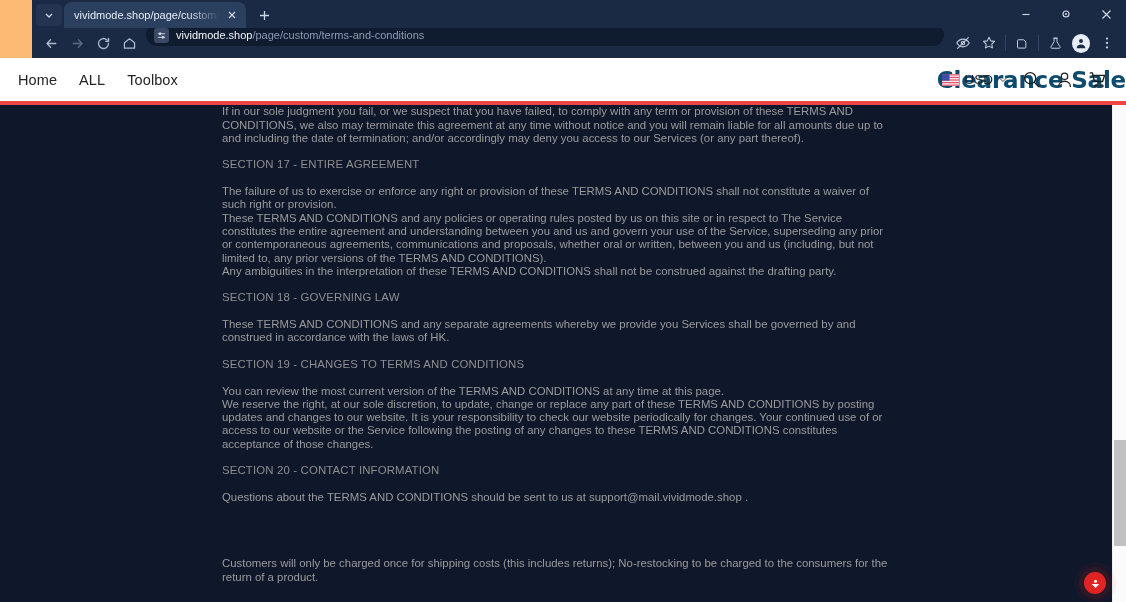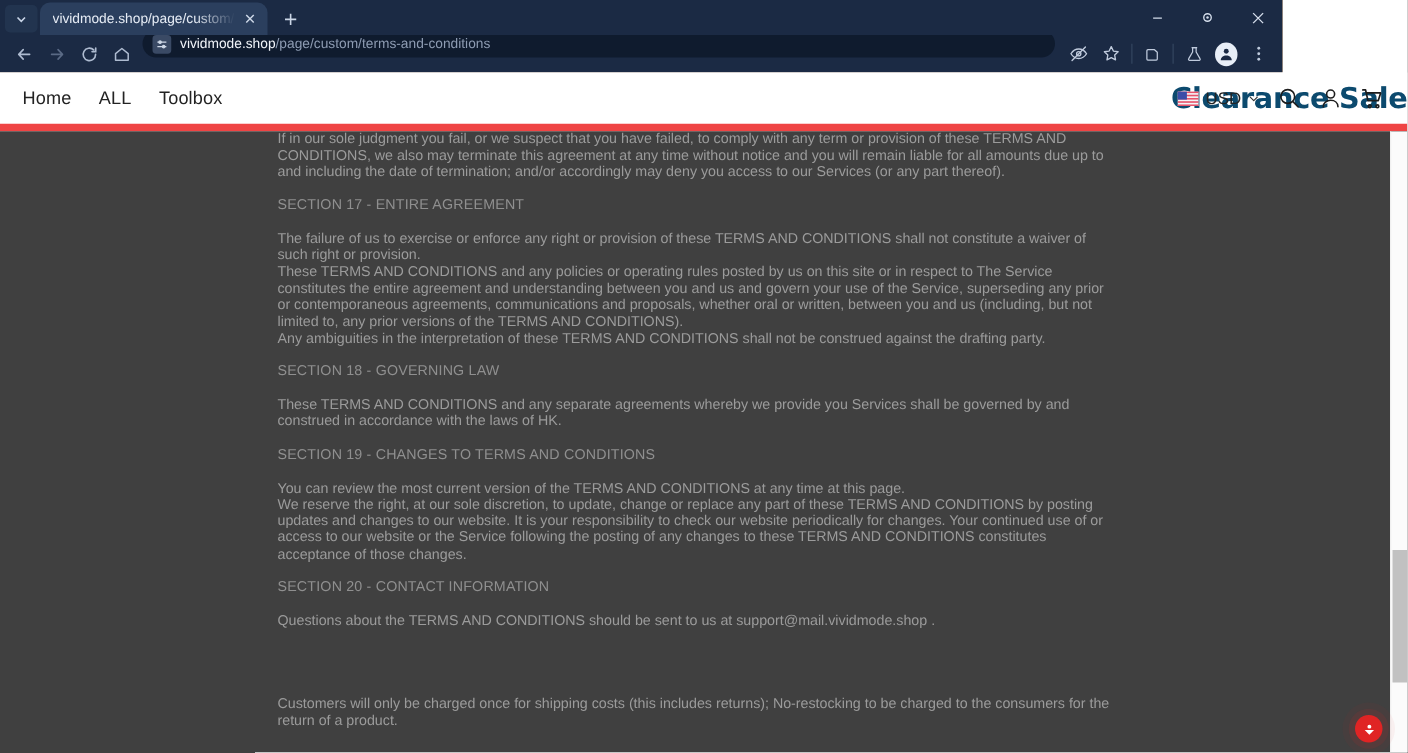--- a/index.html
+++ b/index.html
@@ -5,23 +5,24 @@
   * { box-sizing: border-box; margin: 0; padding: 0; }
   html, body {
     width: 1126px; height: 602px;
     overflow: hidden;
     font-family: "Liberation Sans", sans-serif;
     background: #ffffff;
   }
 
   
   #browser-chrome {
-    width: 1026px;
+    width: 1126px;
     background: #fdba74;
     user-select: none;
+    padding-left: 32px;
   }
 
   
   #tab-strip {
     height: 28px;
     display: flex;
     align-items: flex-end;
     padding-left: 4px;
     background: #1b2a44;
     position: relative;
@@ -161,21 +162,21 @@
     overflow: hidden;
   }
 
   
   #site-header {
     height: 47px;
     display: flex;
     align-items: center;
     padding: 0 18px;
     background: #ffffff;
-    border-bottom: 6px solid #ef4444;
+    border-bottom: 4px solid #ef4444;
     position: relative;
   }
   #main-nav { display: flex; align-items: center; gap: 22px; }
   .nav-link {
     font-size: 14.5px;
     color: #232323;
     letter-spacing: .1px;
     white-space: nowrap;
   }
   #site-logo {
@@ -210,21 +211,21 @@
     border: 0;
   }
   .hdr-icon { color: #1d1d1d; display: flex; align-items: center; }
 
   
   #content-scroll {
     position: relative;
     height: 497px;
     padding: 0 0 0 0;
     overflow: hidden;
-    background: #404040;
+    background: #0f172a;
   }
   #content-inner {
     width: 1110px;
     padding: 0 222px 0 222px;
     margin-top: -13px;
   }
   #legal p {
     font-size: 11.4px;
     line-height: 13.3px;
     color: #9b9b9b;

